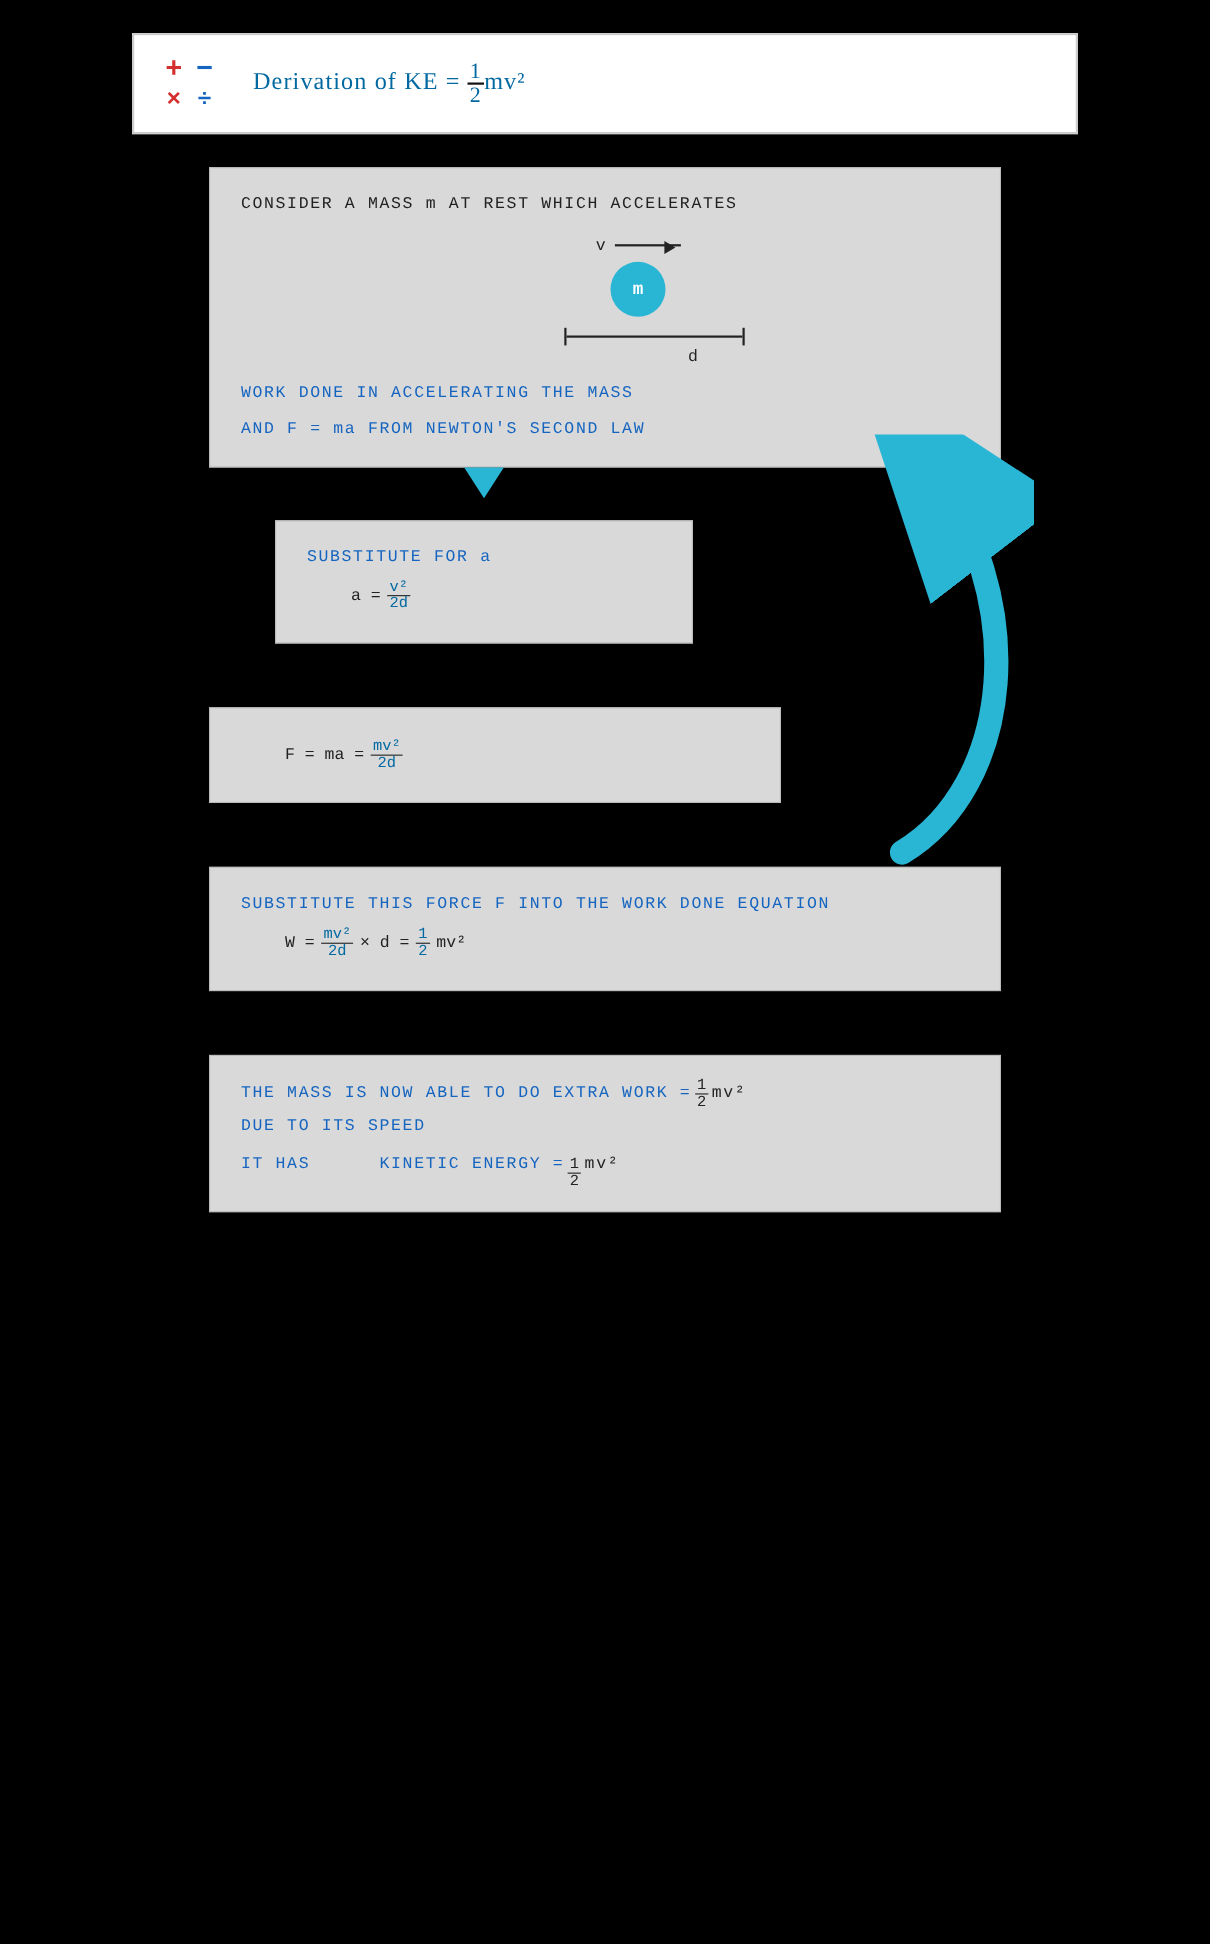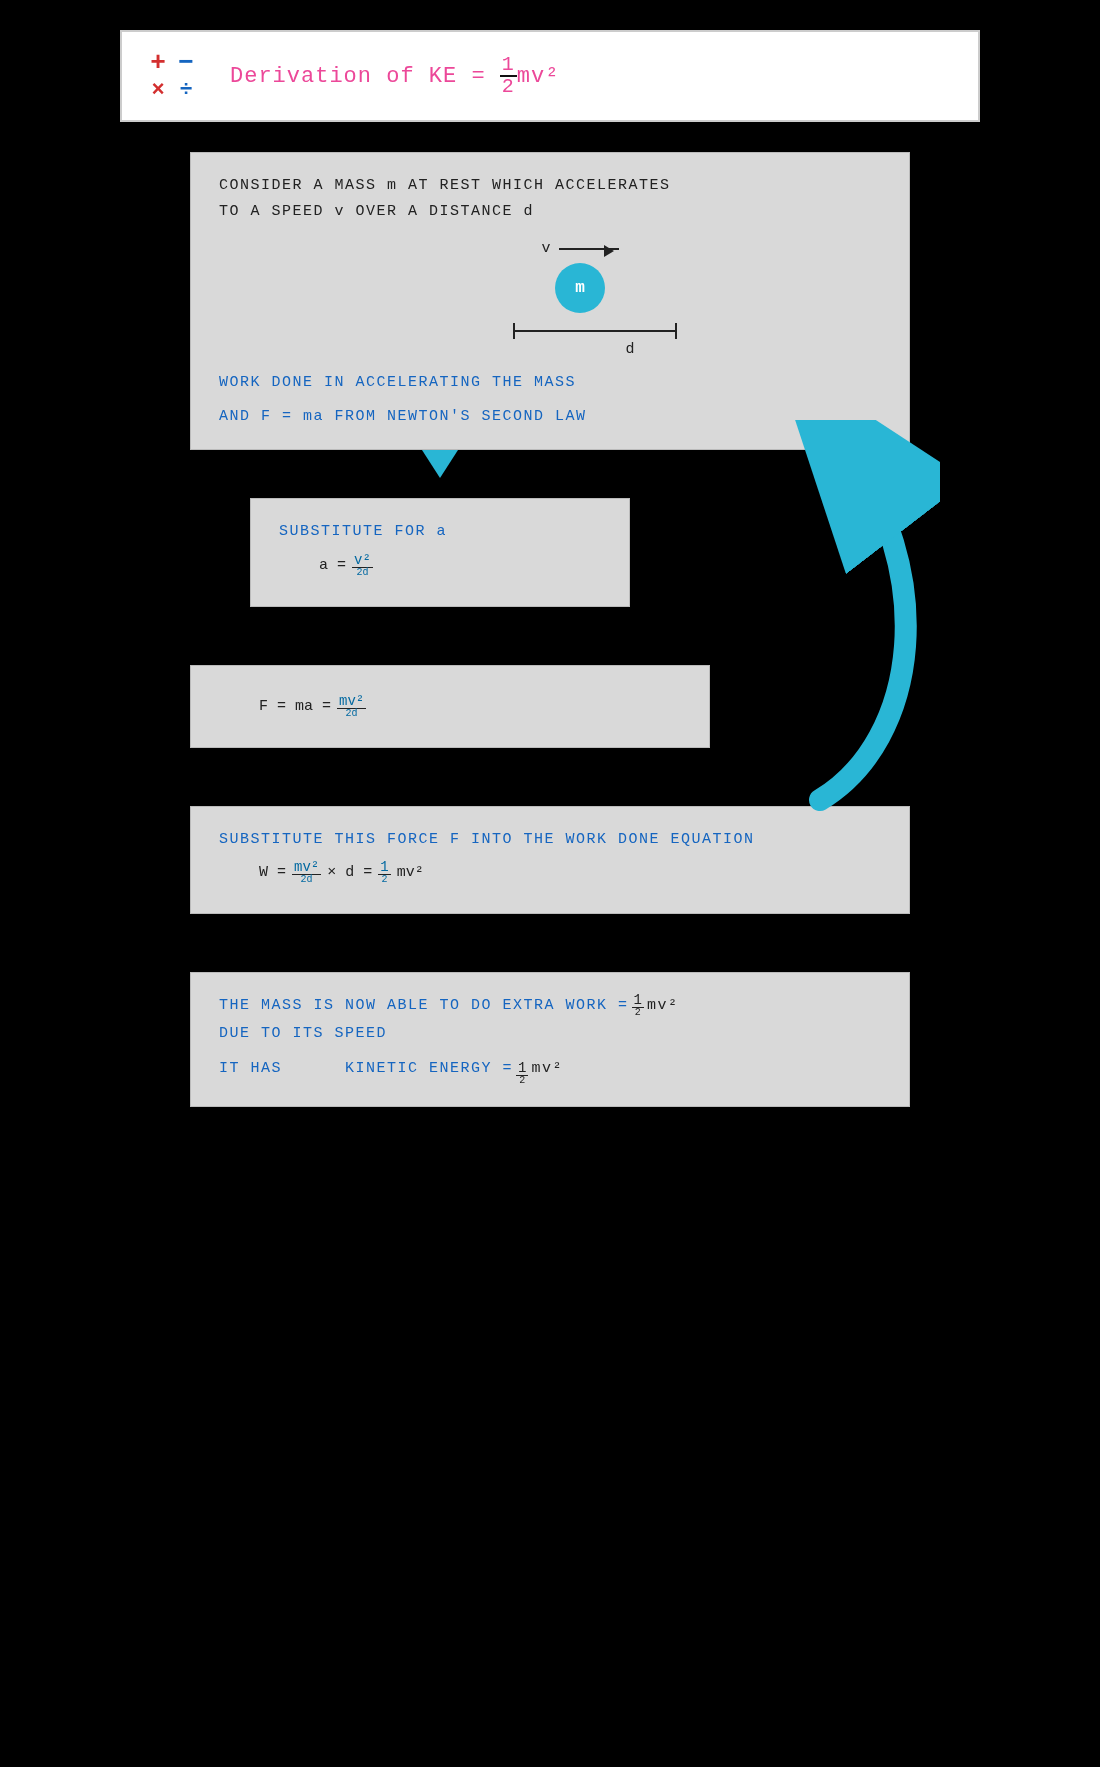--- a/index.html
+++ b/index.html
@@ -29,22 +29,22 @@
       width: 52px;
       height: 52px;
     }
     .icon-plus { color: #d32f2f; font-size: 26px; font-weight: bold; text-align: center; line-height: 1; }
     .icon-minus { color: #1565c0; font-size: 26px; font-weight: bold; text-align: center; line-height: 1; }
     .icon-times { color: #d32f2f; font-size: 22px; font-weight: bold; text-align: center; line-height: 1; }
     .icon-div { color: #1565c0; font-size: 22px; font-weight: bold; text-align: center; line-height: 1; }
 
     .header-title {
       font-size: 22px;
-      font-family: Liberation Mono, monospace;
-      color: #ec4899;
+      font-family: Liberation Serif, serif;
+      color: #0369a1;
       letter-spacing: 1px;
     }
     .frac {
       display: inline-flex;
       flex-direction: column;
       align-items: center;
       vertical-align: middle;
       font-size: 18px;
       line-height: 1;
     }
@@ -206,21 +206,21 @@
       line-height: 1;
       color: #0369a1;
     }
     .math-frac .mf-num {
       border-bottom: 1.5px solid #222;
       padding: 0 2px;
       font-size: 14px;
     }
     .math-frac .mf-den {
       padding: 0 2px;
-      font-size: 10px;
+      font-size: 14px;
     }
 
     
     .down-arrow {
       width: 0;
       height: 0;
       border-left: 18px solid transparent;
       border-right: 18px solid transparent;
       border-top: 28px solid #29b6d5;
       margin: 0 auto;
@@ -259,21 +259,20 @@
         <span class="frac-den">2</span>
       </span><span style="font-size:22px;">mv²</span>
   </div>
 </div>
 
 <div class="content">
   <div class="all-sections">
 
     <div class="section-box section1">
       <div class="section-text text-dark">CONSIDER  A  MASS  m  AT  REST  WHICH  ACCELERATES</div>
-      <div class="section-text text-dark">TO  A  SPEED  v  OVER  A  DISTANCE  d</div>
 
       <div class="diagram">
         <div class="velocity-line">
           <span style="font-size:15px;">v</span>
           <span class="arrow-right"></span>
         </div>
         <div class="mass-circle">
           <span>m</span>
         </div>
         <div class="distance-line">

